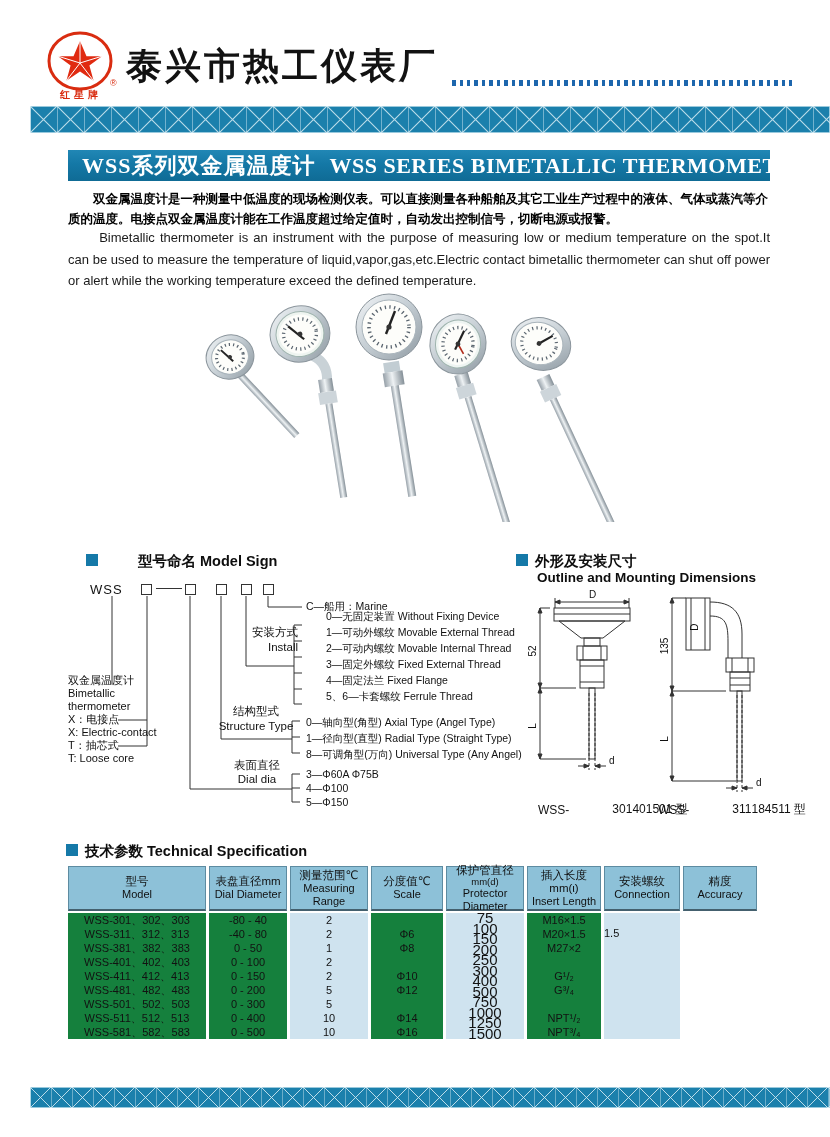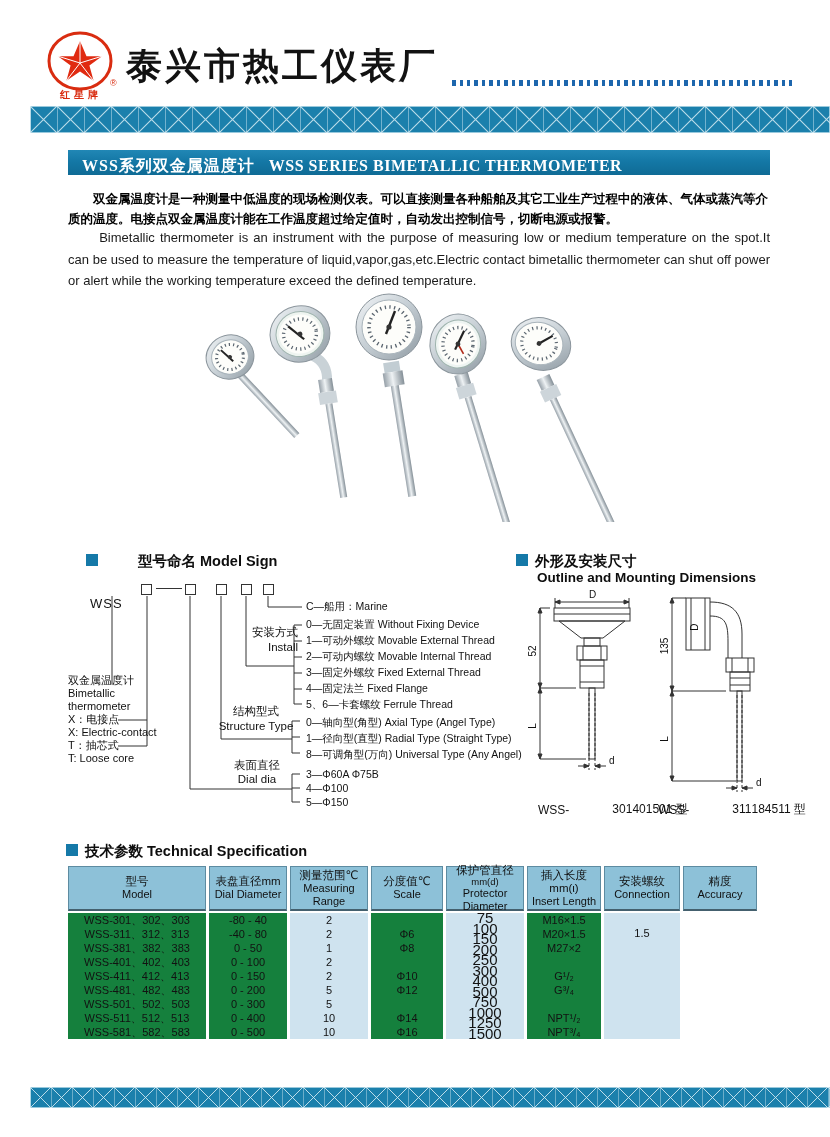--- a/index.html
+++ b/index.html
@@ -23,23 +23,23 @@
   .leader {
     position:absolute; left:452px; top:80px; width:340px; height:6px;
     background:repeating-linear-gradient(90deg,#1d66ad 0 3.5px,transparent 3.5px 7.5px);
   }
   .lattice { position:absolute; left:30px; width:800px; }
   .lattice.top { top:106px; height:27px; }
   .lattice.bottom { top:1087px; height:21px; }
 
   
   .titlebar {
-    position:absolute; left:68px; top:150px; width:702px; height:25px;
+    position:absolute; left:68px; top:150px; width:702px; height:31px;
     background:linear-gradient(180deg,#2187b5 0%,#1478a6 45%,#0f6b95 100%);
-    color:#fff; font-weight:bold; font-size:16px; line-height:31px;
+    color:#fff; font-weight:bold; font-size:22px; line-height:31px;
     padding-left:14px; white-space:nowrap;
     font-family:"Liberation Serif","DejaVu Serif",serif;
   }
   .titlebar .zh { margin-right:14px; letter-spacing:1px; }
   .titlebar .en { letter-spacing:0.5px; }
 
   
   .intro-zh {
     position:absolute; left:68px; top:189px; width:702px;
     font-size:12.5px; font-weight:bold; line-height:20px; text-indent:2em; color:#000;
@@ -49,21 +49,21 @@
     font-size:13px; line-height:21.5px; text-indent:2.4em; color:#1a1a1a; text-align:justify;
   }
 
   
   .sec-title { display:flex; align-items:flex-start; gap:7px; font-weight:bold; font-size:14.5px; color:#0d0d0d; white-space:nowrap; }
   .bullet { width:12px; height:12px; background:#1579a8; flex:0 0 auto; margin-top:2px; }
 
   
   .ms { position:absolute; left:60px; top:548px; width:452px; height:262px; }
   .ms .sec-title { position:absolute; left:26px; top:4px;gap:40px; }
-  .ms-prefix { position:absolute; left:30px; top:34px; font-size:13px; color:#111; letter-spacing:1px;margin-top:14px; }
+  .ms-prefix { position:absolute; left:30px; top:34px; font-size:13px; color:#111; letter-spacing:1px; }
   .ms-dash { position:absolute; left:96px; top:32px; font-size:13px; color:#111; }
   .ms-box { position:absolute; width:11px; height:11px; border:1px solid #333; top:36px; background:#fff; }
   .ms-lines { position:absolute; left:0; top:20px; }
   .ms-left { position:absolute; left:8px; top:126px; font-size:11px; line-height:13px; color:#111; white-space:nowrap; }
   .ms-mid { position:absolute; text-align:center; font-size:11.5px; line-height:14.5px; color:#111; }
   .ms-optlist { position:absolute; left:246px; }
   .ms-opt { font-size:10.5px; color:#111; white-space:nowrap; }
   .ms-marine { position:absolute; left:246px; top:52px; font-size:10.5px; white-space:nowrap; }
 
   
@@ -87,21 +87,21 @@
     text-align:center; color:#101010;
   }
   .hcell .hz { font-size:11.5px; line-height:13px; }
   .hcell .he { font-size:11px; line-height:12.5px; }
   .hcell .hs { font-size:9.5px; line-height:10px; }
   .bcol { display:flex; flex-direction:column; }
   .bcol.gray { background:#15803d; }
   .bcol.blue { background:#cfe3ef; }
   .bcol .cell { height:14px; line-height:14px; font-size:11px; text-align:center; color:#121212; white-space:nowrap; }
   .bcol.insert .cell { height:10.5px; line-height:10.5px; font-size:15px; }
-  .bcol.accuracy .cell-single { margin-top:13px; height:14px; line-height:14px; font-size:11px; text-align:center; }
+  .bcol.accuracy .cell-single { margin-top:13px; height:14px; line-height:14px; font-size:11px; }
 
   svg text { font-family:"Liberation Sans","DejaVu Sans",sans-serif; }
 </style>
 </head>
 <body>
 
 <div class="page">
 
   <svg class="abs" style="left:44px;top:30px;" width="76" height="62" viewBox="0 0 76 62">
     <ellipse cx="36" cy="31" rx="31" ry="28" fill="none" stroke="#d92c10" stroke-width="3"></ellipse>
@@ -258,21 +258,21 @@
         <div class="ms-left-line">T：抽芯式</div>
         <div class="ms-left-line">T: Loose core</div>
       </div>
 
     <div class="ms-marine">C—船用：Marine</div>
 
     <div class="ms-mid" style="left:184px;top:77px;width:54px;text-align:right;">
       <div>安装方式</div>
       <div>Install</div>
     </div>
-    <div class="ms-optlist" style="top:68px;line-height:16px;">
+    <div class="ms-optlist" style="top:60px;line-height:16px;margin-left:20px;">
         <div class="ms-opt">0—无固定装置 Without Fixing Device</div>
         <div class="ms-opt">1—可动外螺纹 Movable External Thread</div>
         <div class="ms-opt">2—可动内螺纹 Movable Internal Thread</div>
         <div class="ms-opt">3—固定外螺纹 Fixed External Thread</div>
         <div class="ms-opt">4—固定法兰 Fixed Flange</div>
         <div class="ms-opt">5、6—卡套螺纹 Ferrule Thread</div>
       </div>
 
     <div class="ms-mid" style="left:158px;top:156px;width:76px;">
       <div>结构型式</div>

